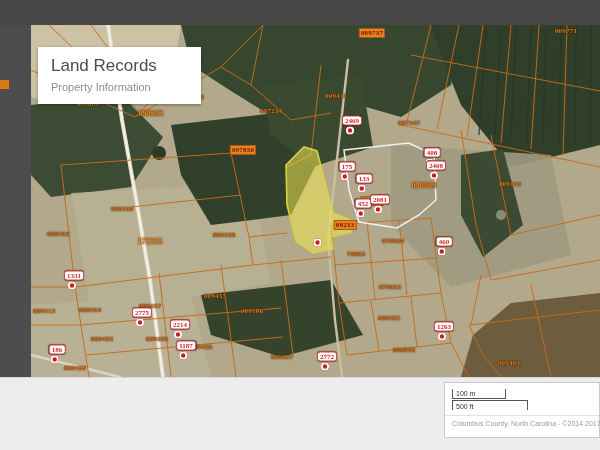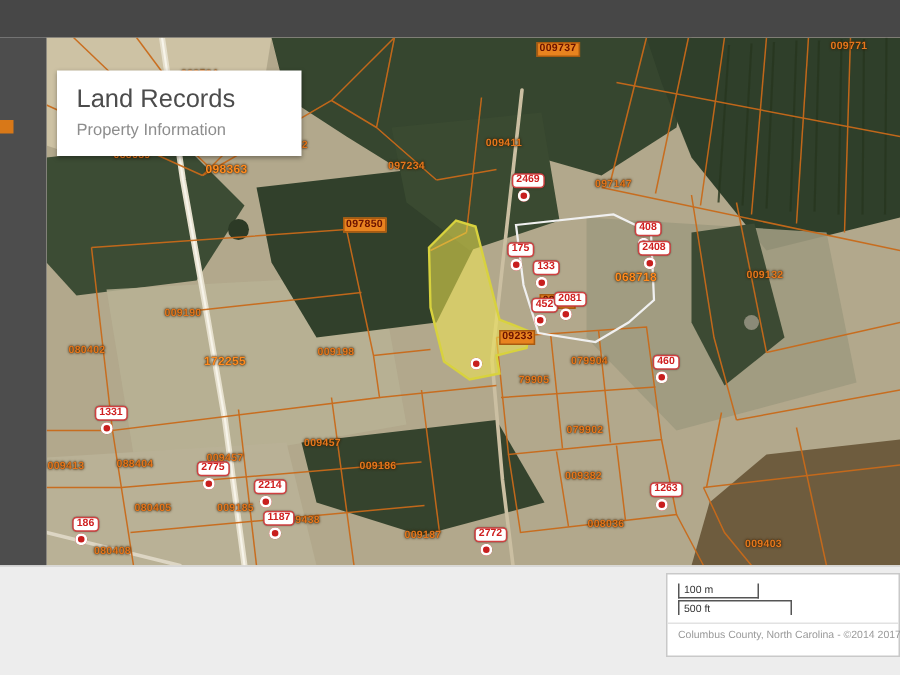--- a/index.html
+++ b/index.html
@@ -6,21 +6,21 @@
   *{box-sizing:border-box;}
   .stage{position:relative;width:600px;height:450px;overflow:hidden;
          font-family:"Liberation Sans",sans-serif;background:#efefef;}
   .topbar{position:absolute;left:0;top:0;width:600px;height:25px;background:#474747;}
   .leftbar{position:absolute;left:0;top:25px;width:31px;height:352px;background:#4d4d4d;}
   .label-fragment{position:absolute;left:0;top:55px;width:9px;height:9px;background:#d87818;}
   .map{position:absolute;left:31px;top:25px;width:569px;height:352px;overflow:hidden;background:#b2a88c;}
   .map svg{position:absolute;left:0;top:0;}
   .bottomband{position:absolute;left:0;top:377px;width:600px;height:73px;background:#ededed;border-top:1px solid #d8d8d8;}
   
-  #labels-layer{position:absolute;left:0;top:0;width:492px;height:450px;}
+  #labels-layer{position:absolute;left:0;top:0;width:492px;height:450px;font-family:Liberation Serif, serif;}
   .plabel{position:absolute;transform:translate(-50%,-50%);white-space:nowrap;
           font-size:7px;font-weight:bold;letter-spacing:.2px;color:#e5771d;
           text-shadow:0 0 1px #3a2000,0 0 2px #3a2000;}
   .plabel.bold{font-size:8px;color:#ff8b1f;}
   .plabel.boxed{background:#e8831f;color:#6b1200;text-shadow:none;
                 border:1px solid #a85a10;padding:0 1px;line-height:8px;}
   .marker{position:absolute;transform:translate(-50%,-50%);display:flex;
           flex-direction:column;align-items:center;}
   .mpill{background:#fff;border:1px solid #d04040;border-radius:3px;color:#cf1f1f;
          font-size:7px;font-weight:bold;line-height:8px;padding:0 2px;white-space:nowrap;
@@ -149,21 +149,21 @@
       <div class="plabel plain" style="left: 133px; top: 50px;">099734</div>
       <div class="plabel boxed" style="left: 372px; top: 33px;">009737</div>
       <div class="plabel plain" style="left: 566px; top: 31px;">009771</div>
       <div class="plabel plain" style="left: 193px; top: 97px;">098362</div>
       <div class="plabel plain" style="left: 88px; top: 104px;">088689</div>
       <div class="plabel bold" style="left: 151px; top: 113px;">098363</div>
       <div class="plabel plain" style="left: 271px; top: 111px;">097234</div>
       <div class="plabel plain" style="left: 336px; top: 96px;">009411</div>
       <div class="plabel plain" style="left: 409px; top: 123px;">097147</div>
       <div class="plabel boxed" style="left: 243px; top: 150px;">097850</div>
-      <div class="plabel bold" style="left: 424px; top: 185px;">068718</div>
+      <div class="plabel bold" style="left: 424px; top: 185px;">090933</div>
       <div class="plabel plain" style="left: 510px; top: 184px;">009132</div>
       <div class="plabel plain" style="left: 122px; top: 209px;">009190</div>
       <div class="plabel plain" style="left: 58px; top: 234px;">080402</div>
       <div class="plabel bold" style="left: 150px; top: 241px;">172255</div>
       <div class="plabel plain" style="left: 224px; top: 235px;">009198</div>
       <div class="plabel boxed" style="left: 372px; top: 201px;">08175</div>
       <div class="plabel boxed" style="left: 345px; top: 225px;">09233</div>
       <div class="plabel plain" style="left: 393px; top: 241px;">079904</div>
       <div class="plabel plain" style="left: 356px; top: 254px;">79905</div>
       <div class="plabel plain" style="left: 390px; top: 287px;">079902</div>

